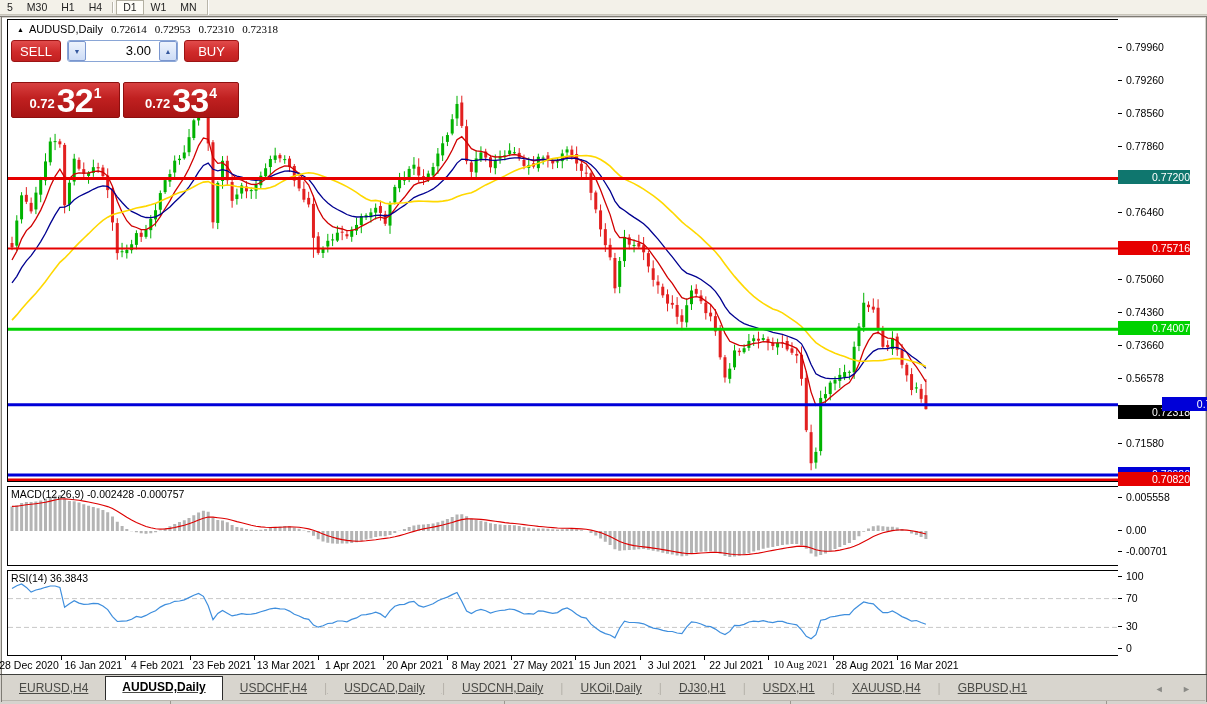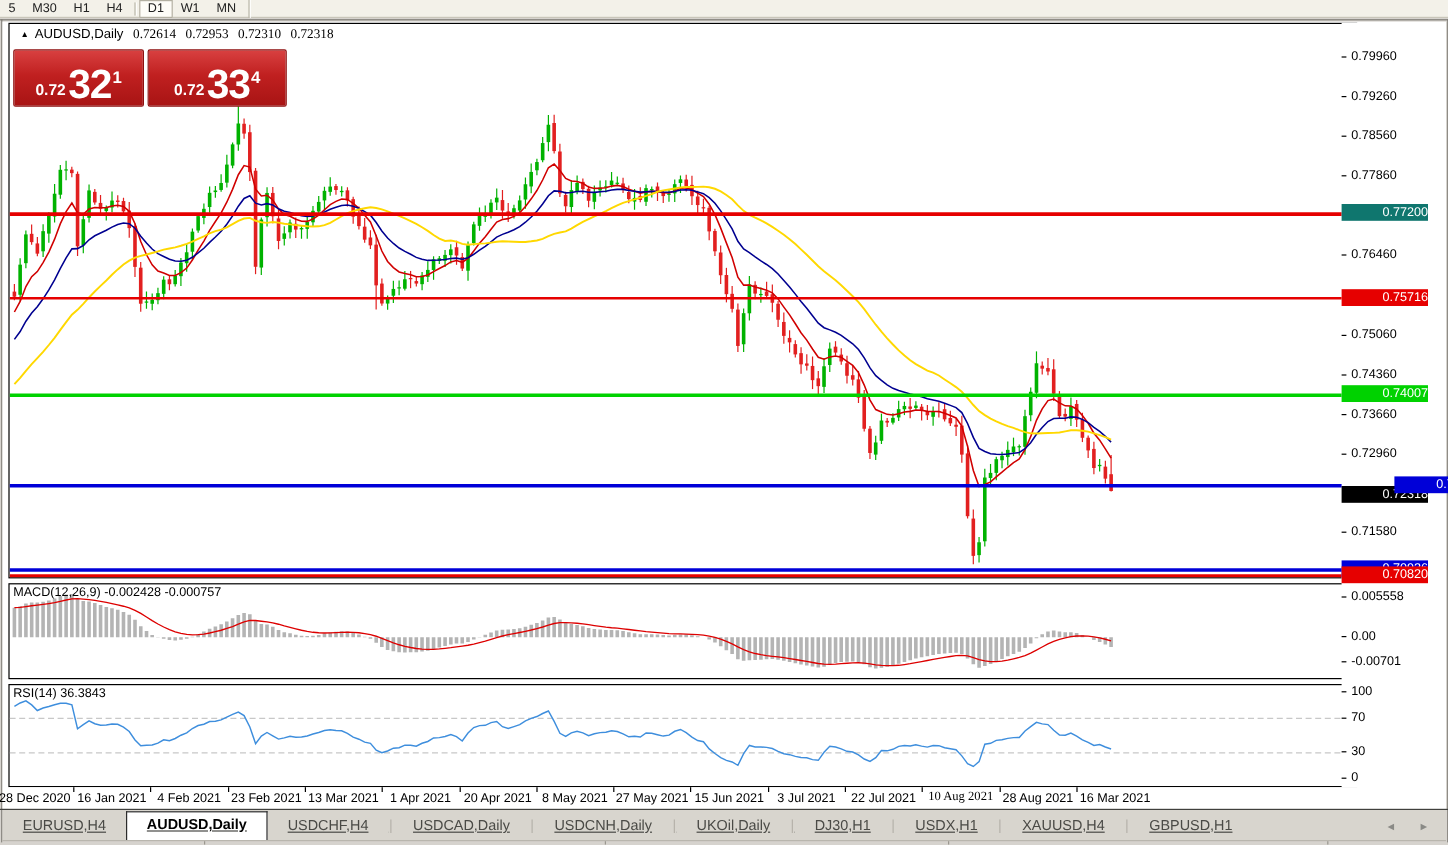--- a/index.html
+++ b/index.html
@@ -33,21 +33,21 @@
   .orderpanel{position:absolute;left:3px;top:20px;width:228px;z-index:6;}
   .op-row1{display:flex;height:22px;}
   .op-btn{background:linear-gradient(180deg,#e14b4b,#cf2a2a 55%,#c12020);border:1px solid #9d1414;border-radius:3px;
           color:#fff;font-size:13px;display:flex;align-items:center;justify-content:center;cursor:pointer;}
   .op-sell{width:50px;}
   .op-buy{width:55px;margin-left:6px;}
   .op-spin{width:111px;margin-left:6px;background:#fff;border:1px solid #8aa6d6;border-radius:3px;display:flex;align-items:stretch;overflow:hidden;}
   .op-arrow{width:18px;background:linear-gradient(180deg,#eef4fd,#cddcf6);border:1px solid #7a96cf;border-radius:2px;
             font-size:7px;color:#35589e;display:flex;align-items:center;justify-content:center;cursor:pointer;}
   .op-val{flex:1;font-size:13px;color:#000;text-align:right;padding:2px 8px 0 0;}
-  .op-row2{display:flex;margin-top:1px;height:48px;}
+  .op-row2{display:flex;margin-top:20px;height:36px;}
   .bigbox{background:linear-gradient(180deg,#d84040,#c02020 45%,#a81414);border:1px solid #8d0f0f;border-radius:2px;
           color:#fff;display:flex;align-items:flex-end;justify-content:center;padding-bottom:2px;cursor:pointer;}
   .bigbox .small{font-size:13px;font-weight:bold;margin:0 2px 4px 0;}
   .bigbox .big{font-size:34px;font-weight:bold;line-height:30px;letter-spacing:-1px;}
   .bigbox .sup{font-size:14px;font-weight:bold;position:relative;top:-14px;margin-left:1px;}
   .bb-sell{width:109px;}
   .bb-buy{width:116px;margin-left:3px;}
   
   .axis{position:absolute;left:1131px;top:19px;width:74px;height:637px;background:#fff;font-size:10.5px;color:#000;}
   .axis .tick{position:absolute;left:0;width:4px;height:1px;background:#000;}
@@ -484,20 +484,29 @@
           <line x1="0" y1="309.3387799999999" x2="1122" y2="309.3387799999999" stroke="#00d200" stroke-width="3"></line>
           <line x1="0" y1="384.76573999999977" x2="1122" y2="384.76573999999977" stroke="#0000d8" stroke-width="3"></line>
           <line x1="0" y1="454.9468399999999" x2="1122" y2="454.9468399999999" stroke="#0000d8" stroke-width="3"></line>
           <line x1="0" y1="459.95639999999963" x2="1122" y2="459.95639999999963" stroke="#e60000" stroke-width="3"></line>
         </svg>
       <div class="charttitle">
         <span class="tri">▲</span><span>AUDUSD,Daily</span><span class="v">0.72614</span><span class="v">0.72953</span><span class="v">0.72310</span><span class="v">0.72318</span>
       </div>
 
       <div class="orderpanel">
+        <div class="op-row1">
+          <div class="op-btn op-sell">SELL</div>
+          <div class="op-spin">
+            <div class="op-arrow">▼</div>
+            <div class="op-val">3.00</div>
+            <div class="op-arrow">▲</div>
+          </div>
+          <div class="op-btn op-buy">BUY</div>
+        </div>
         <div class="op-row2">
           <div class="bigbox bb-sell">
             <span class="small">0.72</span>
               <span class="big">32</span>
               <span class="sup">1</span>
           </div>
           <div class="bigbox bb-buy">
             <span class="small">0.72</span>
               <span class="big">33</span>
               <span class="sup">4</span>
@@ -541,21 +550,21 @@
         <div class="ticklabel" style="top: 121.246px;">0.77860</div>
         <div class="tick" style="top: 193.41px;"></div>
         <div class="ticklabel" style="top: 187.41px;">0.76460</div>
         <div class="tick" style="top: 259.574px;"></div>
         <div class="ticklabel" style="top: 253.574px;">0.75060</div>
         <div class="tick" style="top: 292.656px;"></div>
         <div class="ticklabel" style="top: 286.656px;">0.74360</div>
         <div class="tick" style="top: 325.738px;"></div>
         <div class="ticklabel" style="top: 319.738px;">0.73660</div>
         <div class="tick" style="top: 358.82px;"></div>
-        <div class="ticklabel" style="top: 352.82px;">0.72960</div>
+        <div class="ticklabel" style="top: 352.82px;">0.56578</div>
         <div class="tick" style="top: 424.039px;"></div>
         <div class="ticklabel" style="top: 418.039px;">0.71580</div>
         <div class="pricebox" style="top: 386.161px; background: rgb(0, 0, 0);">0.72318</div>
         <div class="pricebox" style="top: 151.438px; background: #0f766e;">0.77200</div>
         <div class="pricebox" style="top: 221.571px; background: rgb(230, 0, 0);">0.75716</div>
         <div class="pricebox" style="top: 302.339px; background: rgb(0, 210, 0);">0.74007</div>
         <div class="pricebox" style="top: 377.766px; background: rgb(0, 0, 216); margin-left: 44px;">0.72411</div>
         <div class="pricebox" style="top: 447.947px; background: rgb(0, 0, 216);">0.70926</div>
         <div class="pricebox" style="top: 452.956px; background: rgb(230, 0, 0);">0.70820</div>
         <div class="tick" style="top: 478px;"></div>

